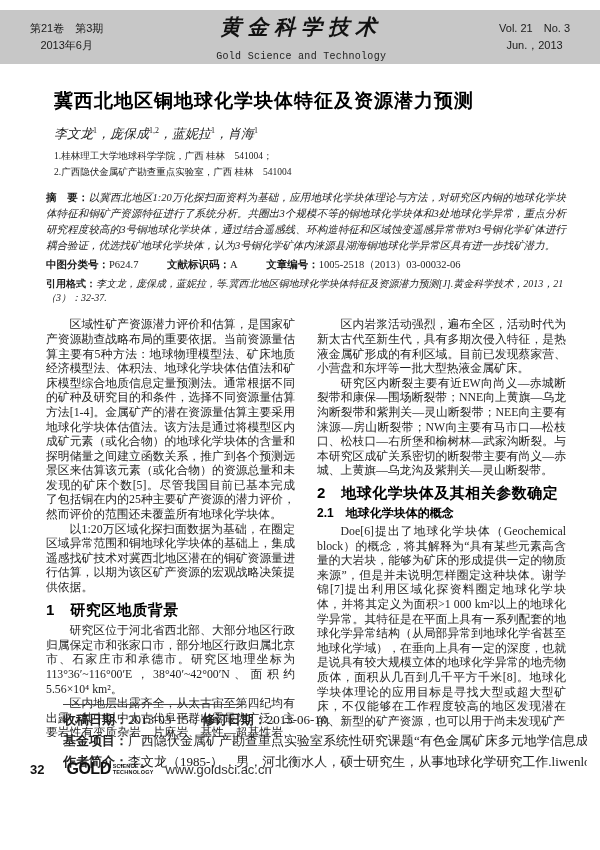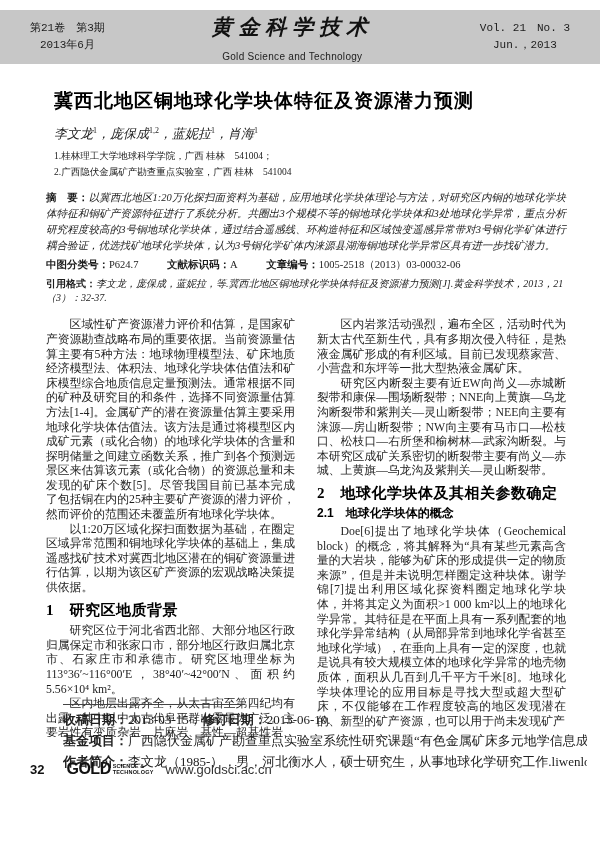--- a/index.html
+++ b/index.html
@@ -7,28 +7,28 @@
     width:600px; height:850px; position:relative; background:#ffffff;
     font-family:"Liberation Serif", serif; color:#1c1c1c; overflow:hidden;
   }
   
   .band {
     position:absolute; top:10px; left:0; width:600px; height:54px;
     background:#c7c7c7; box-sizing:border-box; padding:0 30px;
     display:flex; align-items:center; justify-content:space-between;
   }
   .issue-block { font-size:11px; line-height:1.55; text-align:center; color:#1b1b1b;
-    font-family:Liberation Mono, monospace; }
+    font-family:Liberation Sans, sans-serif; }
   .jtitle { text-align:center; }
   .jtitle .cn {
     font-size:21px; font-weight:bold; font-style:italic; letter-spacing:6px;
     font-family:"DejaVu Serif", serif; color:#111;
   }
   .jtitle .en { font-size:10px; color:#222; margin-top:10px;
-    font-family:Liberation Sans, sans-serif; letter-spacing:0.3px; }
+    font-family:Liberation Mono, monospace; letter-spacing:0.3px; }
 
   
   .content { position:absolute; top:64px; left:46px; width:520px; }
   .article-title {
     margin:24px 0 0 8px; font-size:19px; font-weight:bold; color:#000;
     font-family:"Liberation Sans", sans-serif; letter-spacing:1px;
   }
   .authors { margin:11px 0 0 8px; font-size:13px; font-style:italic; color:#222; }
   .authors sup { font-size:8px; font-style:normal; }
   .affils { margin:6px 0 0 8px; font-size:9.5px; line-height:1.65; color:#222; }
@@ -38,21 +38,21 @@
   .kai { font-style:italic; }
   .kwline { margin-top:3px; font-size:10.5px; }
   .clcline { margin-top:5px; font-size:10.5px; }
   .clc-group { margin-right:26px; }
   .citation { margin-top:5px; font-size:10px; }
 
   
   .columns { margin-top:12px; display:flex; gap:22px; height:420px; overflow:hidden; }
   .col { width:253px; font-size:11.8px; line-height:14.6px; text-align:justify; color:#1e1e1e; }
   .col p { margin:0; text-indent:2em; }
-  .sec-h { font-family:Liberation Serif, serif; font-weight:bold; color:#000;
+  .sec-h { font-family:Liberation Sans, sans-serif; font-weight:bold; color:#000;
     font-size:15px; margin:8px 0 6px 0; letter-spacing:0.5px; }
   .subsec-h { font-family:"Liberation Sans", sans-serif; font-weight:bold; color:#000;
     font-size:12px; margin:5px 0 3px 0; }
 
   
   .footnotes { position:absolute; top:704px; left:46px; width:524px; font-size:13px; line-height:1.6; color:#222;margin-left:17px; }
   .fn-rule { width:182px; border:none; border-top:1px solid #444; margin:0 0 5px 0; }
   .fn-line { white-space:nowrap; overflow:hidden; }
 
   

